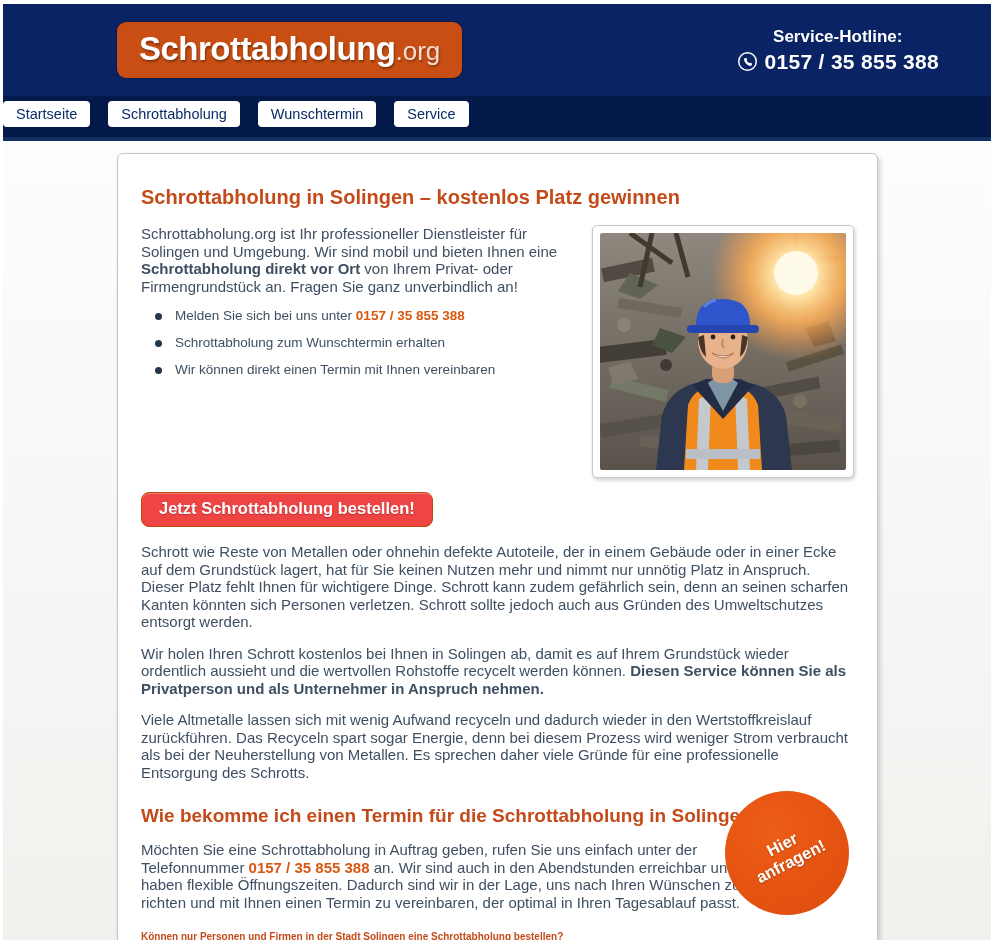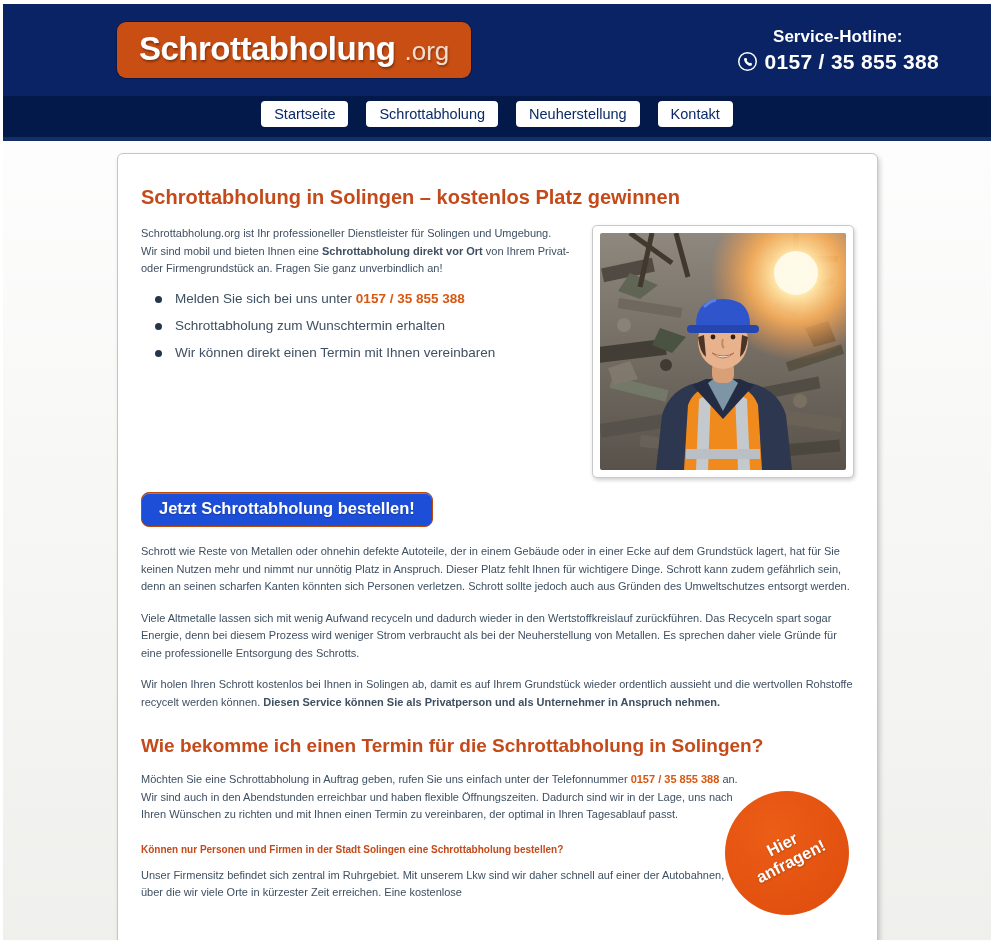--- a/index.html
+++ b/index.html
@@ -9,62 +9,62 @@
   .site { margin:4px 3px 0 3px; }
 
   
   .top-header { background:#0a2364; height:92px; display:flex; align-items:center;
                 justify-content:space-between; padding:0 52px 0 114px; }
   .logo-box { background:#c84e13; border-radius:9px; padding:8px 22px 10px 22px;
               box-shadow:0 0 0 1px rgba(0,0,0,.25); cursor:pointer; white-space:nowrap; }
   .logo-main { color:#fff; font-weight:bold; font-size:33px; letter-spacing:-.5px;
                text-shadow:1px 2px 2px rgba(0,0,0,.35); }
   .logo-suffix { color:#f4ded2; font-size:26px; font-weight:400;
-                 text-shadow:1px 2px 2px rgba(0,0,0,.3);margin-left:9px; }
+                 text-shadow:1px 2px 2px rgba(0,0,0,.3); }
   .hotline { color:#fff; text-align:center; }
   .hotline-label { font-size:17px; font-weight:bold; margin-bottom:3px; }
   .hotline-row { display:flex; align-items:center; justify-content:center; gap:7px; }
   .hotline-number { font-size:21px; font-weight:bold; letter-spacing:.3px; cursor:pointer; }
   .phone-ic { width:21px; height:21px; }
 
   
   .main-nav { background:#03194a; height:45px; display:flex; align-items:center;
-              justify-content:center; gap:18px; border-bottom:4px solid #142f63;
+              justify-content:flex-start; gap:18px; border-bottom:4px solid #142f63;
               padding-bottom:6px; }
   .nav-btn { background:#fff; color:#0c2a66; border:none; border-radius:4px;
              font-size:14.5px; padding:5px 13px; cursor:pointer;
              font-family:inherit; }
 
   
   .content-bg { background:linear-gradient(#fdfdfd,#efefec); min-height:799px; }
   .card { position:relative; margin-left:114px; width:761px; top:12px;
           background:#fff; border:1px solid #c6c6c6; border-radius:6px;
           box-shadow:2px 3px 5px rgba(0,0,0,.18);
           padding:12px 23px 30px 23px; min-height:820px; }
 
   h1.page-title { color:#c44a1a; font-size:20px; font-weight:bold; margin:20px 0 16px 0; }
   .intro-row { display:flex; gap:22px; margin-top:16px; }
   .text-col { flex:1; min-width:0; }
-  p.body-p { color:#3e4f61; font-size:11px; line-height:17.5px; margin-top:14px; }
+  p.body-p { color:#3e4f61; font-size:15px; line-height:17.5px; margin-top:14px; }
   p.first { margin-top:0; }
   .b { font-weight:bold; }
   .phone-link { color:#d9570f; font-weight:bold; cursor:pointer; text-decoration:none; }
 
   ul.steps { margin:12px 0 16px 30px; }
   ul.steps li { color:#3e4f61; font-size:13.5px; line-height:17px; margin-bottom:10px;
                 list-style:none; position:relative; padding-left:4px; }
   ul.steps li::before { content:""; position:absolute; left:-16px; top:6px;
                         width:7px; height:7px; border-radius:50%; background:#24364a; }
 
   .photo-frame { width:262px; height:253px; flex:none; background:#fff;
                  border:1px solid #c9c9c9; border-radius:5px; padding:7px;
                  box-shadow:1px 2px 4px rgba(0,0,0,.2); }
   .photo-frame svg { display:block; border-radius:2px; }
 
-  .cta-btn { display:inline-block; margin-top:14px; background:#1d4ed8;
+  .cta-btn { display:inline-block; margin-top:14px; background:#ef4444;
              border:1px solid #bf4a08; border-radius:8px; color:#fff;
              font-weight:bold; font-size:16.5px; padding:6px 17px 8px 17px;
              cursor:pointer; font-family:inherit;
              text-shadow:0 1px 1px rgba(0,0,0,.25);
              box-shadow:inset 0 1px 0 rgba(255,255,255,.3); }
 
   h2.section-title { color:#c44a1a; font-size:19px; font-weight:bold; margin-top:24px; }
   h3.sub-title { color:#c44a1a; font-size:10px; font-weight:bold; line-height:19px;
                  margin-top:16px; margin-right:170px; }
   .narrow { margin-right:112px; }
@@ -94,22 +94,22 @@
             <path fill="#ffffff" d="M8.1 9.6c-.1-.9.5-1.7 1.4-1.6l1.2.2c.5.1.9.5.8 1l-.2 1.3c-.1.5.1 1 .5 1.4l1.3 1.3c.4.4.9.6 1.4.5l1.3-.2c.5-.1.9.3 1 .8l.2 1.2c.1.9-.7 1.5-1.6 1.4-3.7-.4-6.9-3.6-7.3-7.3z"></path>
           </svg>
           <span class="hotline-number">0157 / 35 855 388</span>
         </div>
       </div>
     </div>
 
     <div class="main-nav">
       <button class="nav-btn">Startseite</button>
       <button class="nav-btn">Schrottabholung</button>
-      <button class="nav-btn">Neuherstellung</button>
-      <button class="nav-btn">Kontakt</button>
+      <button class="nav-btn">Wunschtermin</button>
+      <button class="nav-btn">Service</button>
     </div>
 
     <div class="content-bg">
       <div class="card">
 
         <h1 class="page-title">Schrottabholung in Solingen – kostenlos Platz gewinnen</h1>
 
         <div class="intro-row">
           <div class="text-col">
             <p class="body-p first"><span>Schrottabholung.org ist Ihr professioneller Dienstleister für Solingen und Umgebung. Wir sind mobil und bieten Ihnen eine </span><span class="b">Schrottabholung direkt vor Ort</span><span> von Ihrem Privat- oder Firmengrundstück an. Fragen Sie ganz unverbindlich an!</span></p>
@@ -209,22 +209,22 @@
                 <path d="M91 92 h64 q4 0 4 4 t-4 4 h-64 q-4 0 -4 -4 t4 -4 Z" fill="#2446ae"></path>
                 <path d="M104 74 q6 -6 12 -7" stroke="#5d7fe2" stroke-width="3" fill="none"></path>
               </g>
             </svg>
           </div>
         </div>
 
         <button class="cta-btn">Jetzt Schrottabholung bestellen!</button>
 
         <p class="body-p" style="margin-top:16px;">Schrott wie Reste von Metallen oder ohnehin defekte Autoteile, der in einem Gebäude oder in einer Ecke auf dem Grundstück lagert, hat für Sie keinen Nutzen mehr und nimmt nur unnötig Platz in Anspruch. Dieser Platz fehlt Ihnen für wichtigere Dinge. Schrott kann zudem gefährlich sein, denn an seinen scharfen Kanten könnten sich Personen verletzen. Schrott sollte jedoch auch aus Gründen des Umweltschutzes entsorgt werden.</p>
+        <p class="body-p"><span>Wir holen Ihren Schrott kostenlos bei Ihnen in Solingen ab, damit es auf Ihrem Grundstück wieder ordentlich aussieht und die wertvollen Rohstoffe recycelt werden können. </span><span class="b">Diesen Service können Sie als Privatperson und als Unternehmer in Anspruch nehmen.</span></p>
         <p class="body-p">Viele Altmetalle lassen sich mit wenig Aufwand recyceln und dadurch wieder in den Wertstoffkreislauf zurückführen. Das Recyceln spart sogar Energie, denn bei diesem Prozess wird weniger Strom verbraucht als bei der Neuherstellung von Metallen. Es sprechen daher viele Gründe für eine professionelle Entsorgung des Schrotts.</p>
-        <p class="body-p"><span>Wir holen Ihren Schrott kostenlos bei Ihnen in Solingen ab, damit es auf Ihrem Grundstück wieder ordentlich aussieht und die wertvollen Rohstoffe recycelt werden können. </span><span class="b">Diesen Service können Sie als Privatperson und als Unternehmer in Anspruch nehmen.</span></p>
 
         <h2 class="section-title">Wie bekomme ich einen Termin für die Schrottabholung in Solingen?</h2>
 
         <p class="body-p narrow"><span>Möchten Sie eine Schrottabholung in Auftrag geben, rufen Sie uns einfach unter der Telefonnummer </span><span class="phone-link">0157 / 35 855 388</span><span> an. Wir sind auch in den Abendstunden erreichbar und haben flexible Öffnungszeiten. Dadurch sind wir in der Lage, uns nach Ihren Wünschen zu richten und mit Ihnen einen Termin zu vereinbaren, der optimal in Ihren Tagesablauf passt.</span></p>
 
         <h3 class="sub-title">Können nur Personen und Firmen in der Stadt Solingen eine Schrottabholung bestellen?</h3>
 
         <p class="body-p narrow" style="margin-top:8px;">Unser Firmensitz befindet sich zentral im Ruhrgebiet. Mit unserem Lkw sind wir daher schnell auf einer der Autobahnen, über die wir viele Orte in kürzester Zeit erreichen. Eine kostenlose</p>
 
         <div class="badge-circle">

